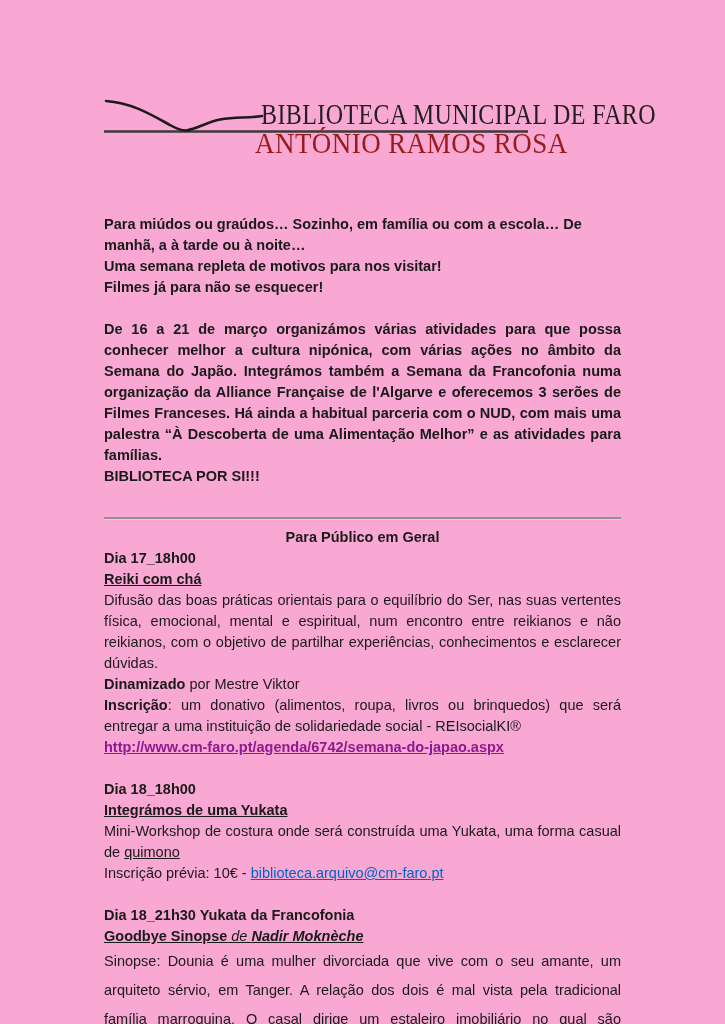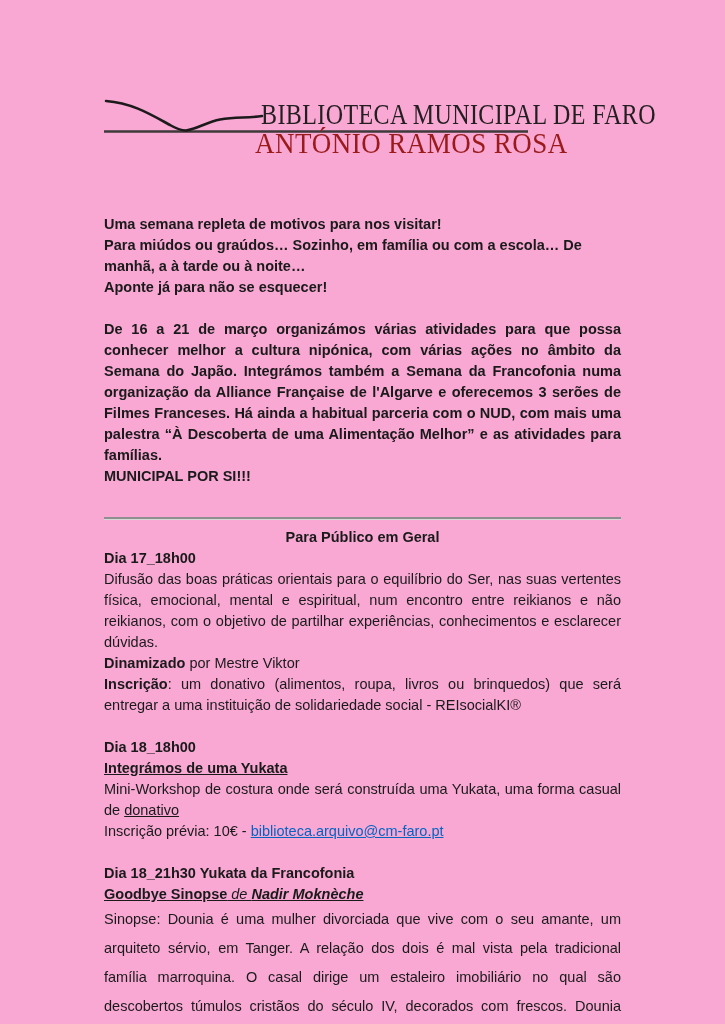--- a/index.html
+++ b/index.html
@@ -73,43 +73,45 @@
     </svg>
     <div class="logo-text">
       <div class="logo-title">BIBLIOTECA MUNICIPAL DE FARO</div>
       <div class="logo-subtitle">ANTÓNIO RAMOS ROSA</div>
     </div>
   </div>
 
   <div class="content">
 
     <div class="intro bold">
+      <div class="line">Para miúdos ou graúdos… Sozinho, em família ou com a escola… De manhã, a à tarde ou à noite…</div>
       <div class="line">Uma semana repleta de motivos para nos visitar!</div>
-      <div class="line">Para miúdos ou graúdos… Sozinho, em família ou com a escola… De manhã, a à tarde ou à noite…</div>
-      <div class="line">Aponte já para não se esquecer!</div>
+      <div class="line">Filmes já para não se esquecer!</div>
     </div>
 
     <p class="overview bold justify">De 16 a 21 de março organizámos várias atividades para que possa conhecer melhor a cultura nipónica, com várias ações no âmbito da Semana do Japão. Integrámos também a Semana da Francofonia numa organização da Alliance Française de l'Algarve e oferecemos 3 serões de Filmes Franceses. Há ainda a habitual parceria com o NUD, com mais uma palestra “À Descoberta de uma Alimentação Melhor” e as atividades para famílias.</p>
-    <div class="line bold">MUNICIPAL POR SI!!!</div>
+    <div class="line bold">BIBLIOTECA POR SI!!!</div>
 
     <hr class="divider">
 
     <div class="section-title">Para Público em Geral</div>
 
     <div class="event first">
       <div class="line bold">Dia 17_18h00</div>
+      <div class="line bold underline">Reiki com chá</div>
       <p class="justify">Difusão das boas práticas orientais para o equilíbrio do Ser, nas suas vertentes física, emocional, mental e espiritual, num encontro entre reikianos e não reikianos, com o objetivo de partilhar experiências, conhecimentos e esclarecer dúvidas.</p>
       <div class="line"><span class="bold">Dinamizado</span><span> por Mestre Viktor</span></div>
       <div class="justify"><span class="bold">Inscrição</span><span>: um donativo (alimentos, roupa, livros ou brinquedos) que será entregar a uma instituição de solidariedade social - REIsocialKI®</span></div>
+      <div class="line"><a class="link-purple">http://www.cm-faro.pt/agenda/6742/semana-do-japao.aspx</a></div>
     </div>
 
     <div class="event">
       <div class="line bold">Dia 18_18h00</div>
       <div class="line bold underline">Integrámos de uma Yukata</div>
-      <p class="justify"><span>Mini-Workshop de costura onde será construída uma Yukata, uma forma casual de </span><span class="underline">donativo</span></p>
+      <p class="justify"><span>Mini-Workshop de costura onde será construída uma Yukata, uma forma casual de </span><span class="underline">quimono</span></p>
       <div class="line"><span>Inscrição prévia: 10€ - </span><a class="link-blue">biblioteca.arquivo@cm-faro.pt</a></div>
     </div>
 
     <div class="event">
       <div class="line bold">Dia 18_21h30 Yukata da Francofonia</div>
       <div class="line underline"><span class="bold">Goodbye Sinopse</span><i> de </i><span class="bold" style="font-style:italic">Nadir Moknèche</span></div>
       <p class="justify sinopse">Sinopse: Dounia é uma mulher divorciada que vive com o seu amante, um arquiteto sérvio, em Tanger. A relação dos dois é mal vista pela tradicional família marroquina. O casal dirige um estaleiro imobiliário no qual são descobertos túmulos cristãos do século IV, decorados com frescos. Dounia inicia então um comércio lucrativo, esperando</p>
     </div>
 
   </div>

